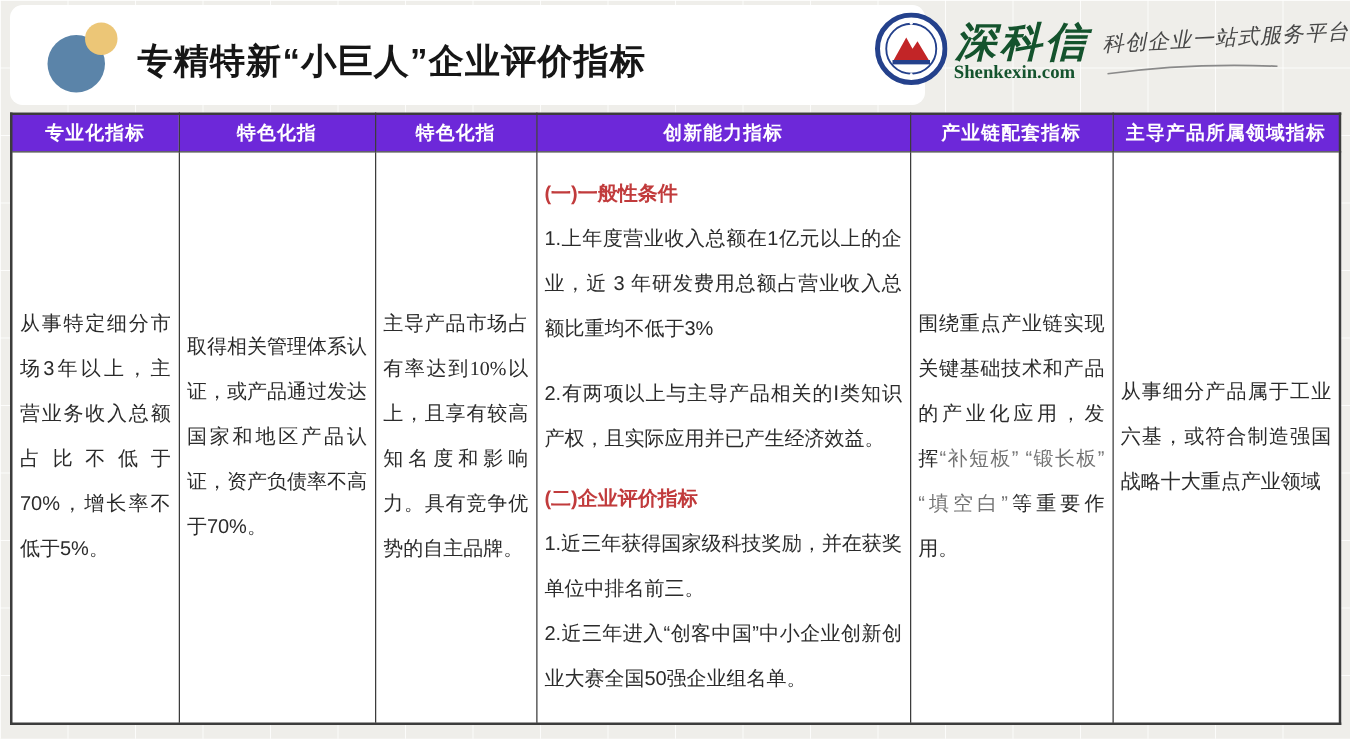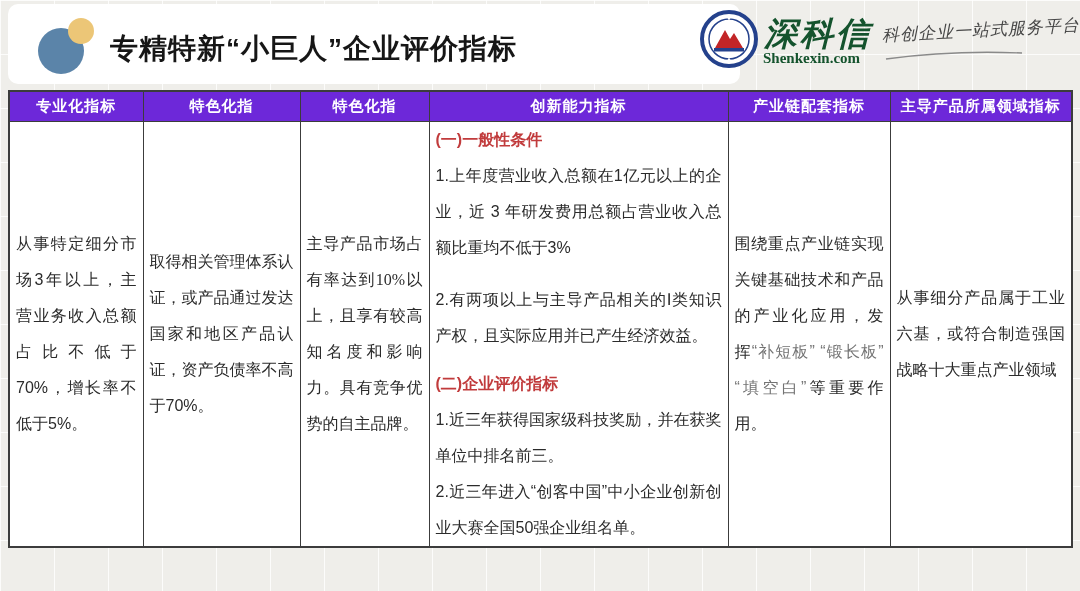--- a/index.html
+++ b/index.html
@@ -54,21 +54,21 @@
   }
   table.eval th, table.eval td { border:1px solid #3c3c3c; }
   table.eval th {
     height:30px; background:#6d28d9; color:#ffffff;
     font-size:15px; font-weight:bold; text-align:center; letter-spacing:1px;
     padding:0 2px;
   }
   table.eval td {
     height:323px; vertical-align:middle;
     font-size:16px; line-height:36px; text-align:justify;
-    padding:0 6px; overflow:hidden;
+    padding:16px 6px; overflow:hidden;
   }
   td.cell-c1 p, td.cell-c2 p, td.cell-c3 p, td.cell-c5 p, td.cell-c6 p { text-align:justify; }
   td.cell-c2 { padding:0 8px; }
   td.cell-c3 { padding:0 5px;font-family:Liberation Serif, serif; }
   td.cell-c5 { padding:0 6px; }
   td.cell-c6 { font-size:15px; padding:0 6px; }
   td.cell-c4 { vertical-align:top; padding:18px 8px 0 8px; }
   td.cell-c4 p { margin:0; }
   .red-head { color:#c13b3c; font-weight:bold; }
   .gap-lg { margin-top:16px !important; }

